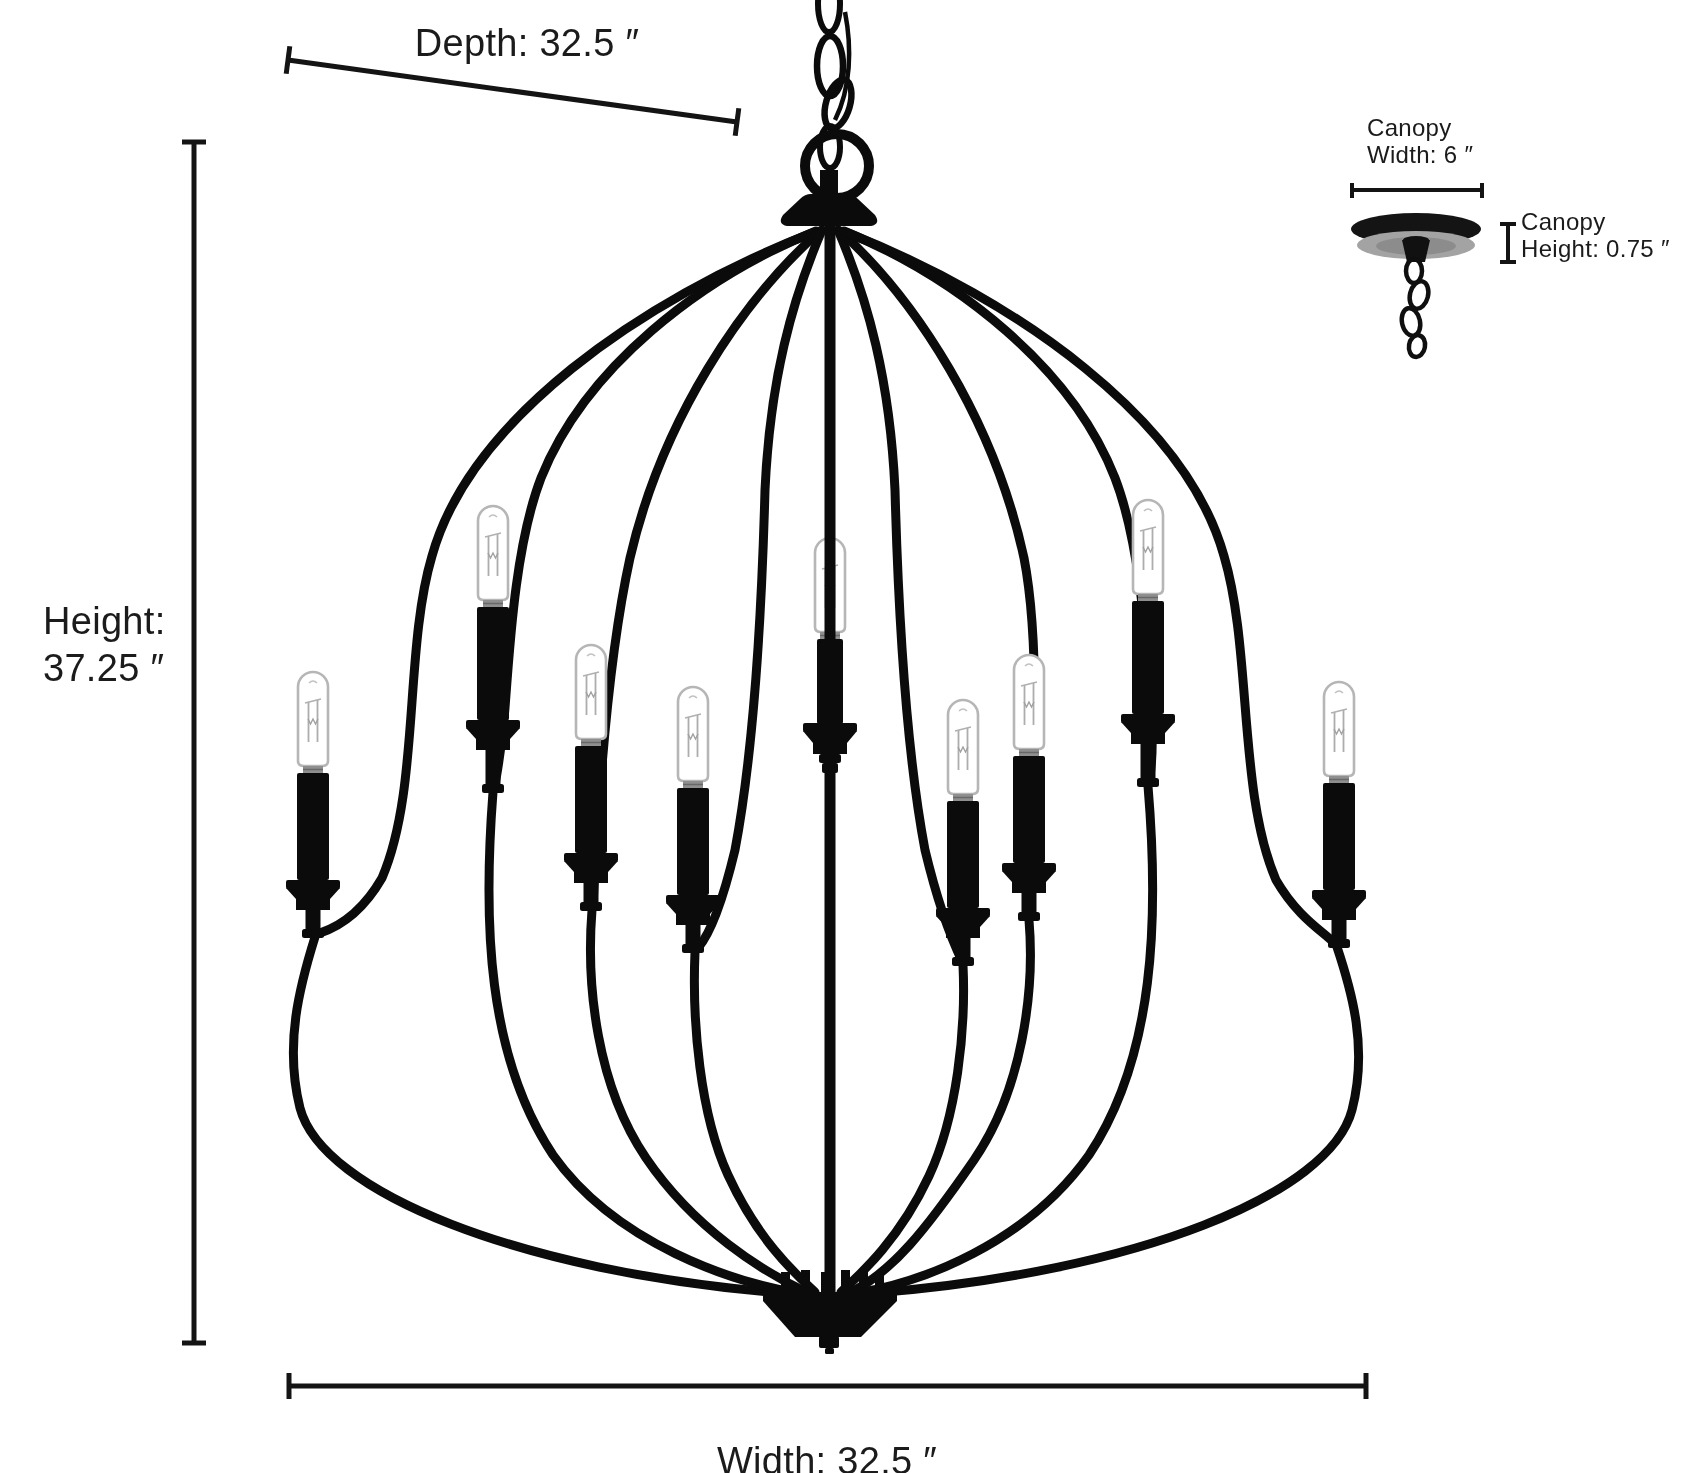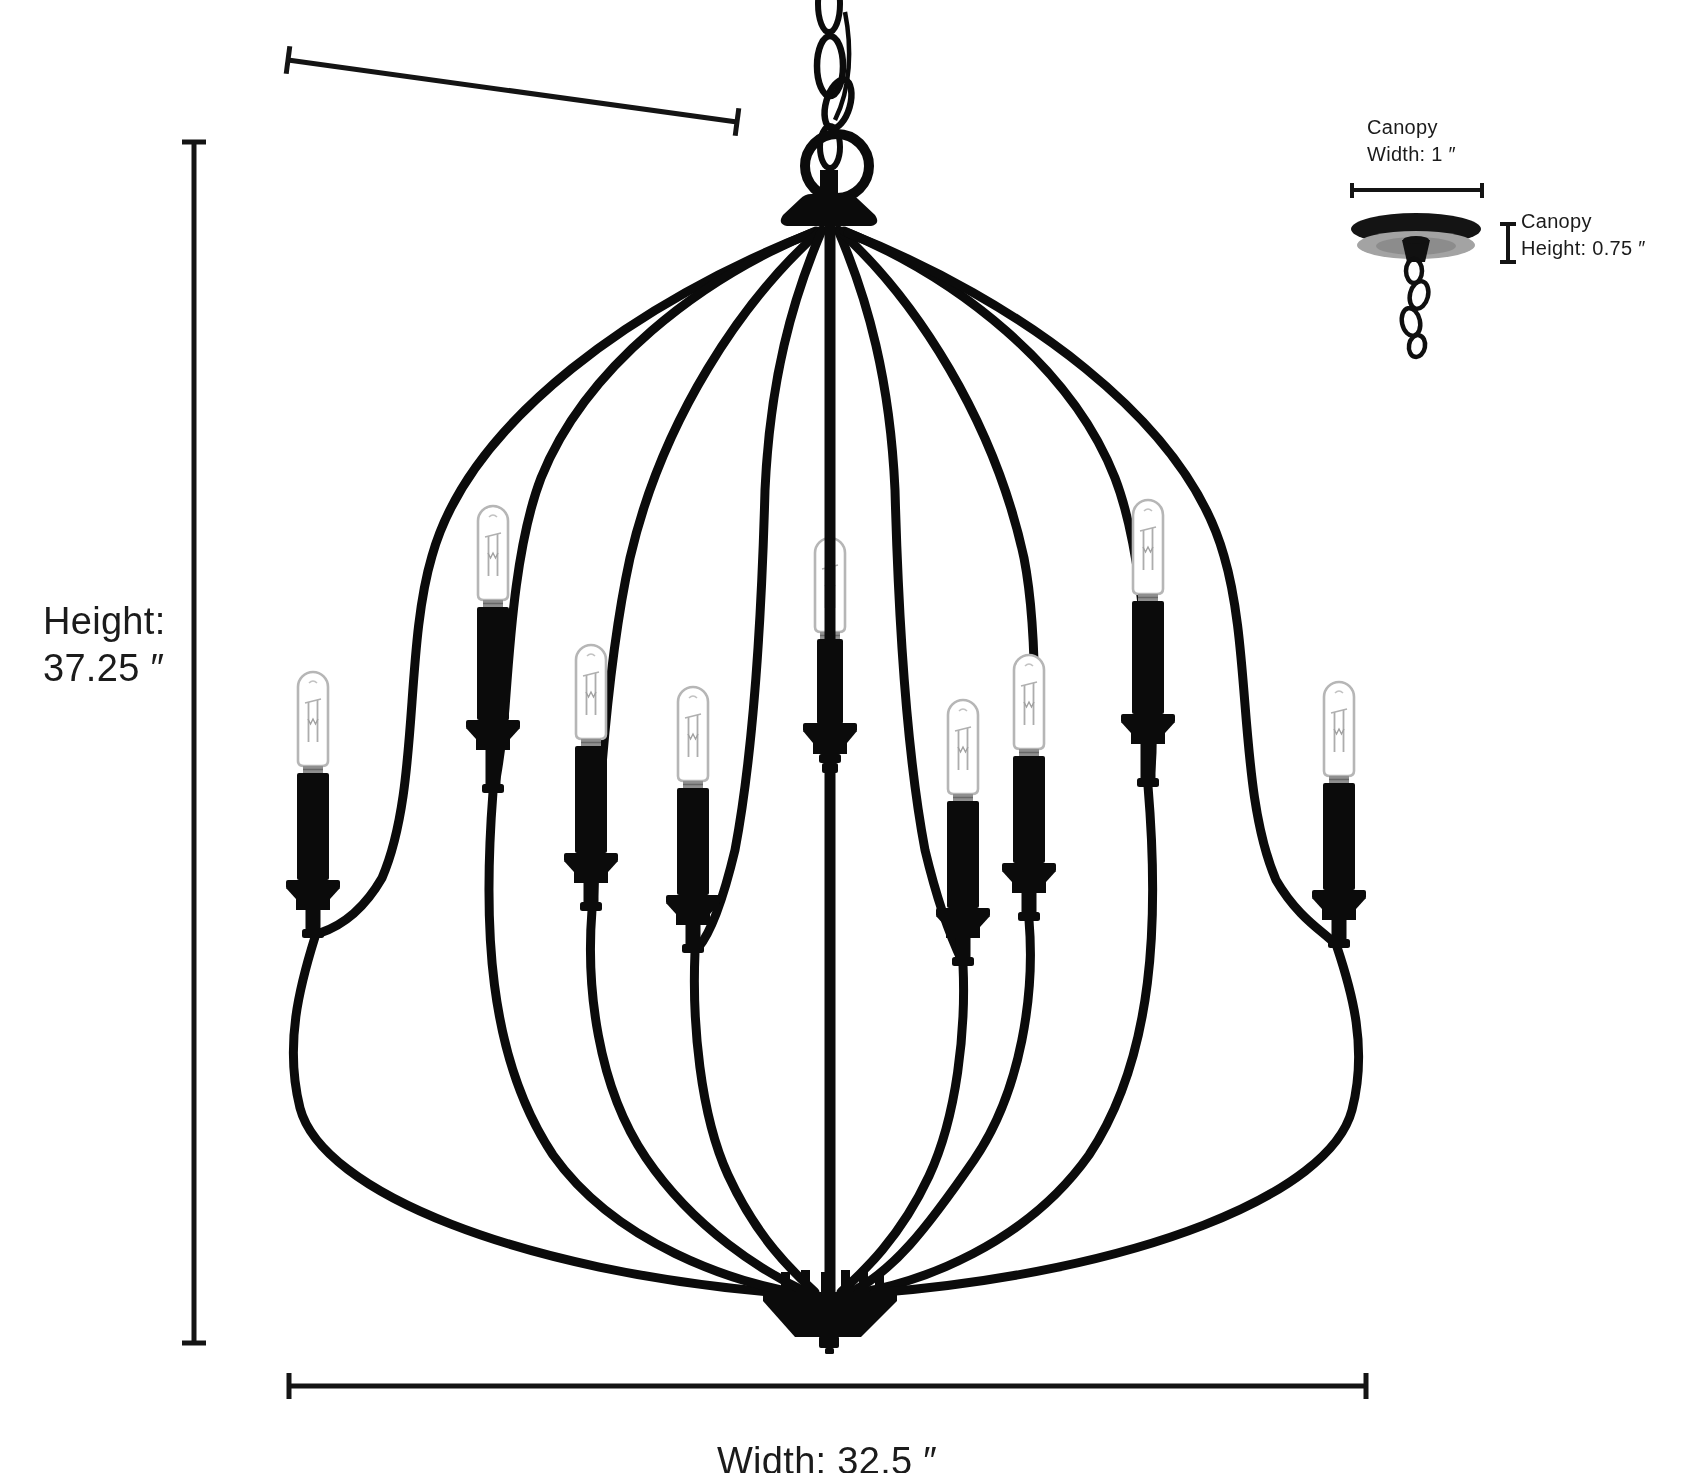--- a/index.html
+++ b/index.html
@@ -1,21 +1,21 @@
 <!DOCTYPE html>
 <html><head>
 <meta charset="utf-8">
 <style>
   html,body{margin:0;padding:0;background:#ffffff;}
   body{width:1690px;height:1473px;font-family:"Liberation Sans","DejaVu Sans",sans-serif;}
   .stage{position:relative;width:1690px;height:1473px;overflow:hidden;background:#fff;}
   .stage svg{position:absolute;left:0;top:0;}
   .label{position:absolute;color:#1b1b1b;letter-spacing:.3px;white-space:nowrap;}
   .label.big{font-size:38px;line-height:47px;}
-  .label.small{font-size:20px;line-height:27px;}
+  .label.small{font-size:24px;line-height:27px;}
   .depth-label{left:527px;top:43px;transform:translate(-50%,-50%);}
   .height-label{left:22px;top:598px;margin-left:21px;}
   .width-label{left:827px;top:1422px;transform:translateX(-50%);margin-top:16px;}
   .canopy-width-label{left:1367px;top:114px;}
   .canopy-height-label{left:1521px;top:208px;}
 </style>
 </head>
 <body>
 
 <div class="stage">
@@ -283,31 +283,32 @@
       <ellipse cx="1416" cy="240" rx="13" ry="4" fill="#111111"></ellipse>
       <g stroke="#0f0f0f" stroke-width="4.5" fill="none">
         <ellipse cx="1414" cy="271" rx="8" ry="12"></ellipse>
         <ellipse cx="1419" cy="295" rx="9" ry="14" transform="rotate(14 1419 295)"></ellipse>
         <ellipse cx="1411" cy="322" rx="9" ry="14" transform="rotate(-12 1411 322)"></ellipse>
         <ellipse cx="1417" cy="346" rx="8" ry="11" transform="rotate(10 1417 346)"></ellipse>
       </g>
     </g>
   </svg>
 
+  <div class="label big depth-label">Depth: 32.5 ″</div>
 
   <div class="label big height-label">
     <div>Height:</div>
     <div>37.25 ″</div>
   </div>
 
   <div class="label big width-label">Width: 32.5 ″</div>
 
   <div class="label small canopy-width-label">
     <div>Canopy</div>
-    <div>Width: 1 ″</div>
+    <div>Width: 6 ″</div>
   </div>
 
   <div class="label small canopy-height-label">
     <div>Canopy</div>
     <div>Height: 0.75 ″</div>
   </div>
 
 </div>
 
 </body></html>

